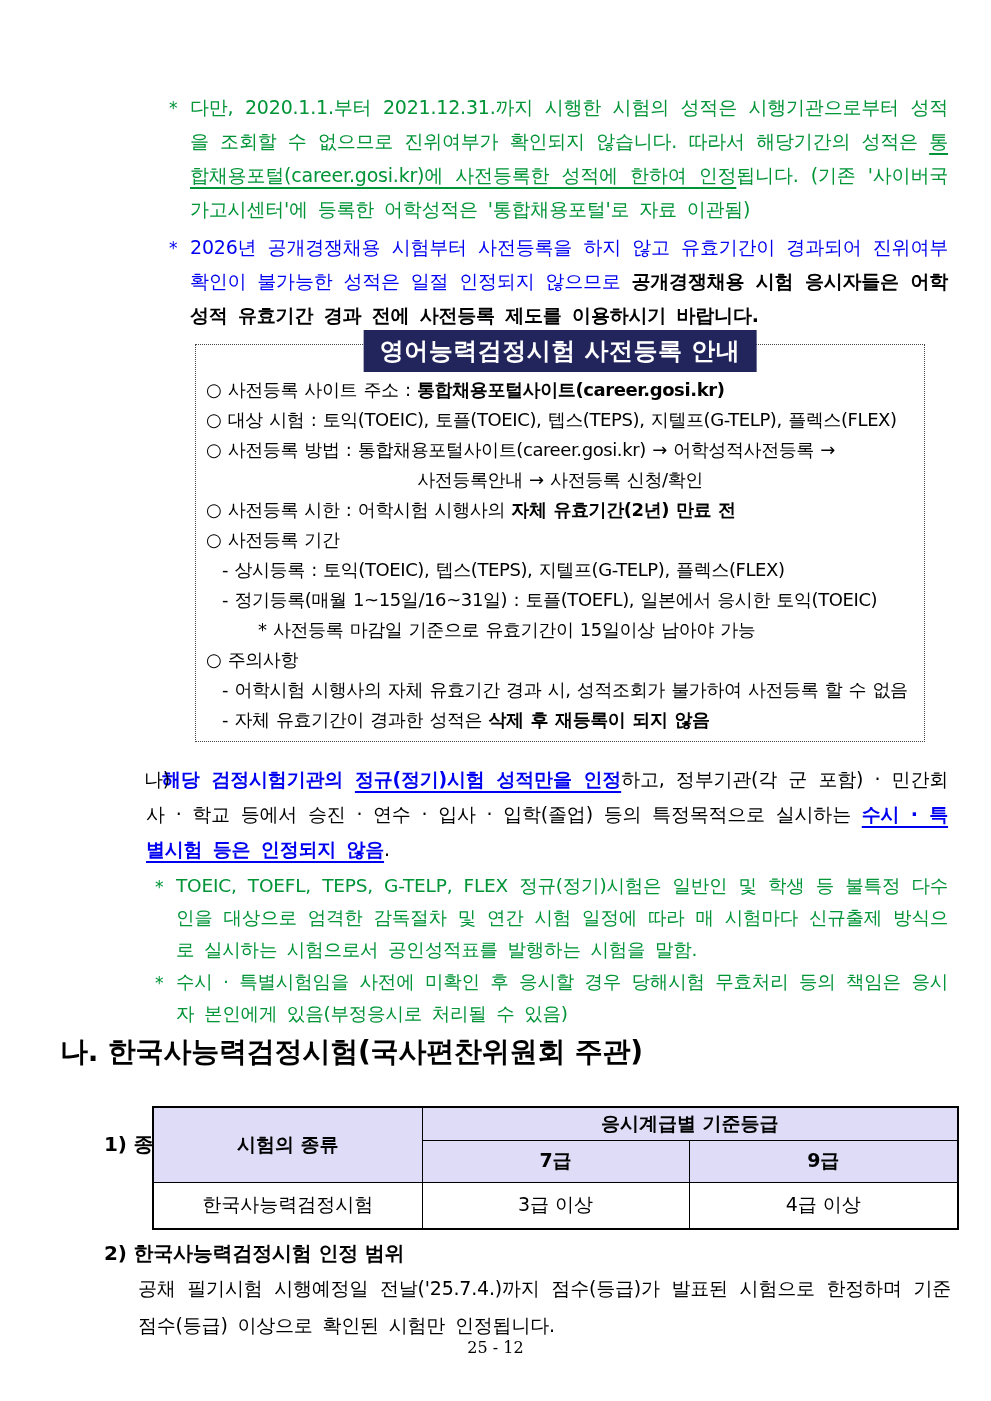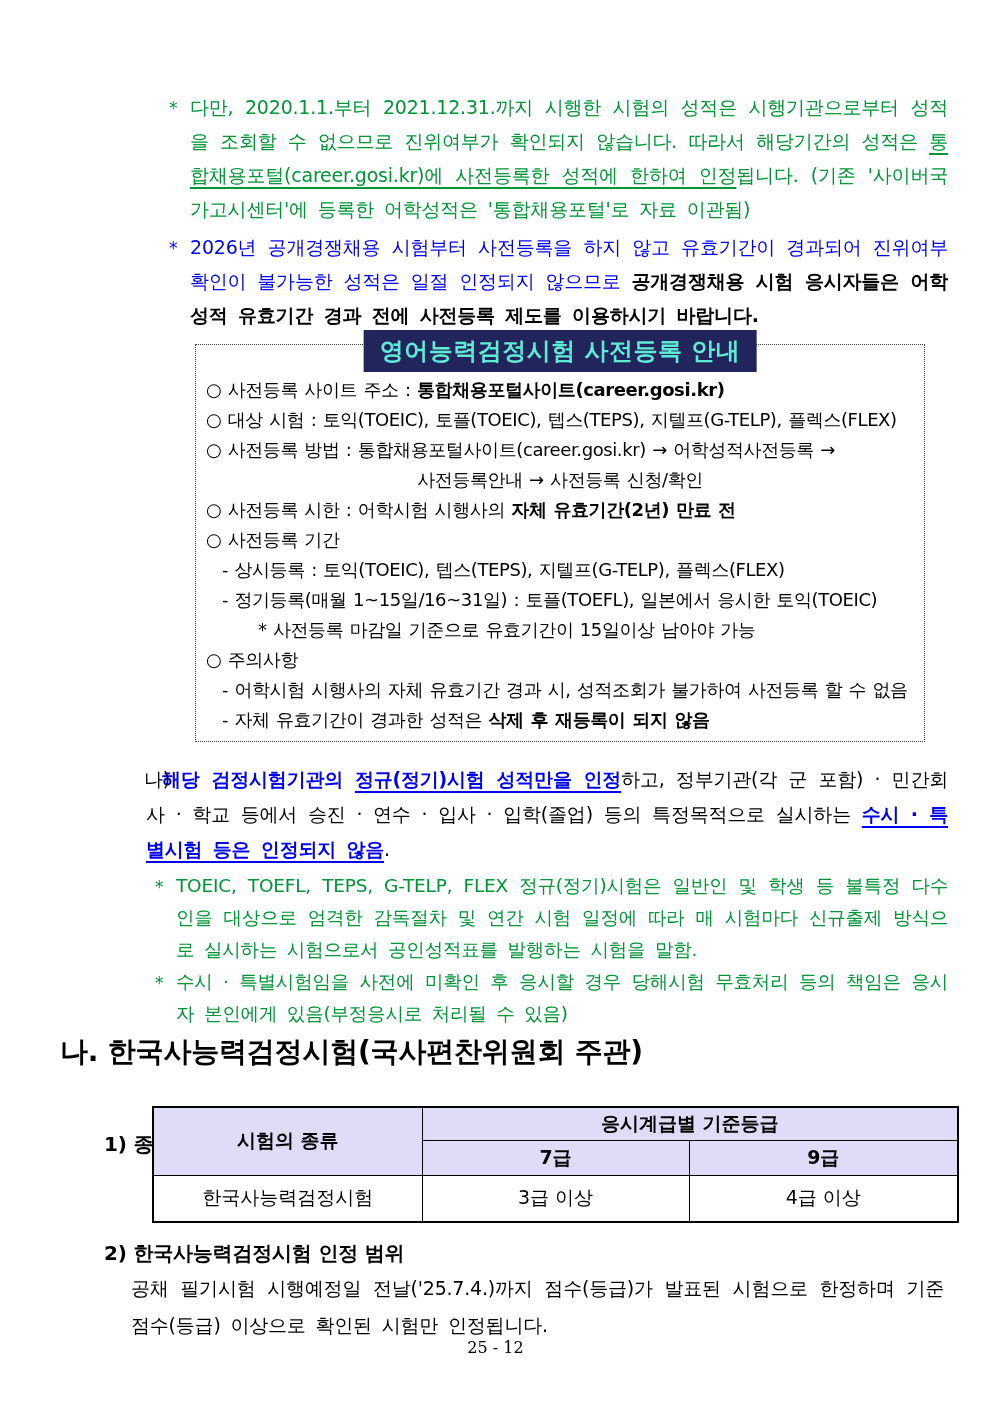--- a/index.html
+++ b/index.html
@@ -24,37 +24,37 @@
   .u-blue{text-decoration:underline;text-decoration-color:var(--blue);text-underline-offset:5px;text-decoration-thickness:1.5px;}
   .marker{position:absolute;left:-21px;top:1px;font-size:17px;}
   
   .notice-box{
     left:195px;top:344px;width:730px;height:398px;
     border:1.5px dotted #444;box-sizing:border-box;
     padding:30px 10px 0 10px;
   }
   .notice-title{
     position:absolute;top:-15px;left:50%;transform:translateX(-50%);
-    background:var(--navy);color:#5eead4;font-weight:bold;font-size:24px;
+    background:var(--navy);color:#ffffff;font-weight:bold;font-size:24px;
     padding:5px 16px;white-space:nowrap;letter-spacing:0.5px;
   }
   .box-line{font-size:18px;line-height:30px;letter-spacing:-0.4px;word-spacing:1px;white-space:nowrap;}
   .ind1{margin-left:16px;}
   .ind2{margin-left:52px;}
   .centered{text-align:center;white-space:nowrap;}
   
   .h-main{font-size:28px;font-weight:bold;letter-spacing:-0.2px;}
   .h-sub{font-size:20px;font-weight:bold;letter-spacing:-0.2px;}
   
   table.grade{border-collapse:collapse;table-layout:fixed;width:807px;border:2px solid #000;}
   table.grade th,table.grade td{border:1px solid #000;text-align:center;vertical-align:middle;font-size:19px;padding:0;}
   table.grade th{background:var(--lav);font-weight:bold;}
   table.grade td{font-weight:normal;}
   .r1{height:33px;}
-  .r2{height:35px;}
+  .r2{height:42px;}
   .r3{height:47px;}
   .pagenum{font-family:"DejaVu Serif","Liberation Serif",serif;font-size:16px;width:100%;text-align:center;}
 </style>
 </head>
 <body>
 
 <div class="page">
 
   <div class="abs para green" style="left:190px;top:90px;width:758px;">
     <span class="marker green">*</span><span>다만, 2020.1.1.부터 2021.12.31.까지 시행한 시험의 성적은 시행기관으로부터 성적을 조회할 수 없으므로 진위여부가 확인되지 않습니다. 따라서 해당기간의 성적은 </span><span class="u-green">통합채용포털(career.gosi.kr)에 사전등록한 성적에 한하여 인정</span><span>됩니다. (기존 '사이버국가고시센터'에 등록한 어학성적은 '통합채용포털'로 자료 이관됨)</span>
@@ -115,17 +115,17 @@
         <td>한국사능력검정시험</td>
         <td>3급 이상</td>
         <td>4급 이상</td>
       </tr>
     </tbody>
       </table>
   </div>
 
   <div class="abs h-sub" style="left:104px;top:1240px;">2) 한국사능력검정시험 인정 범위</div>
 
-  <div class="abs para" style="left:131px;top:1270px;width:813px;line-height:37px;">공채 필기시험 시행예정일 전날('25.7.4.)까지 점수(등급)가 발표된 시험으로 한정하며 기준점수(등급) 이상으로 확인된 시험만 인정됩니다.</div>
+  <div class="abs para" style="left:138px;top:1270px;width:813px;line-height:37px;">공채 필기시험 시행예정일 전날('25.7.4.)까지 점수(등급)가 발표된 시험으로 한정하며 기준점수(등급) 이상으로 확인된 시험만 인정됩니다.</div>
 
   <div class="abs pagenum" style="left:0;top:1338px;">25 - 12</div>
 
 </div>
 
 </body></html>

